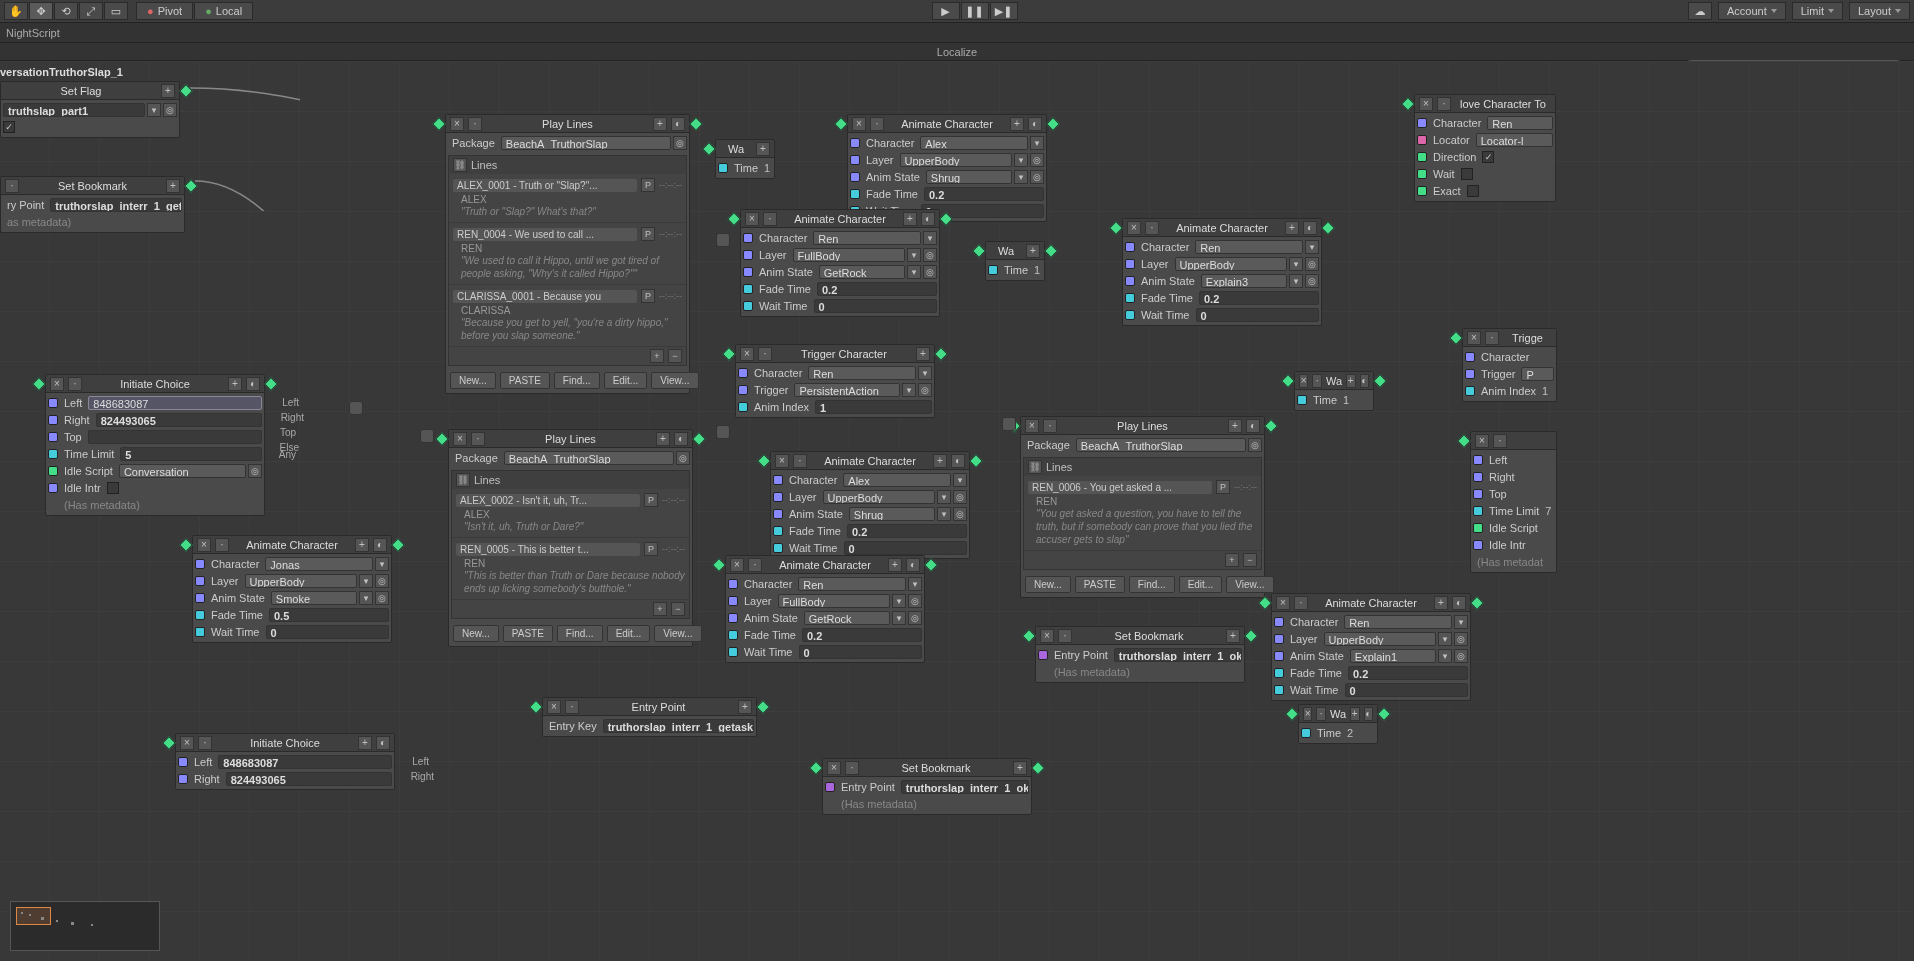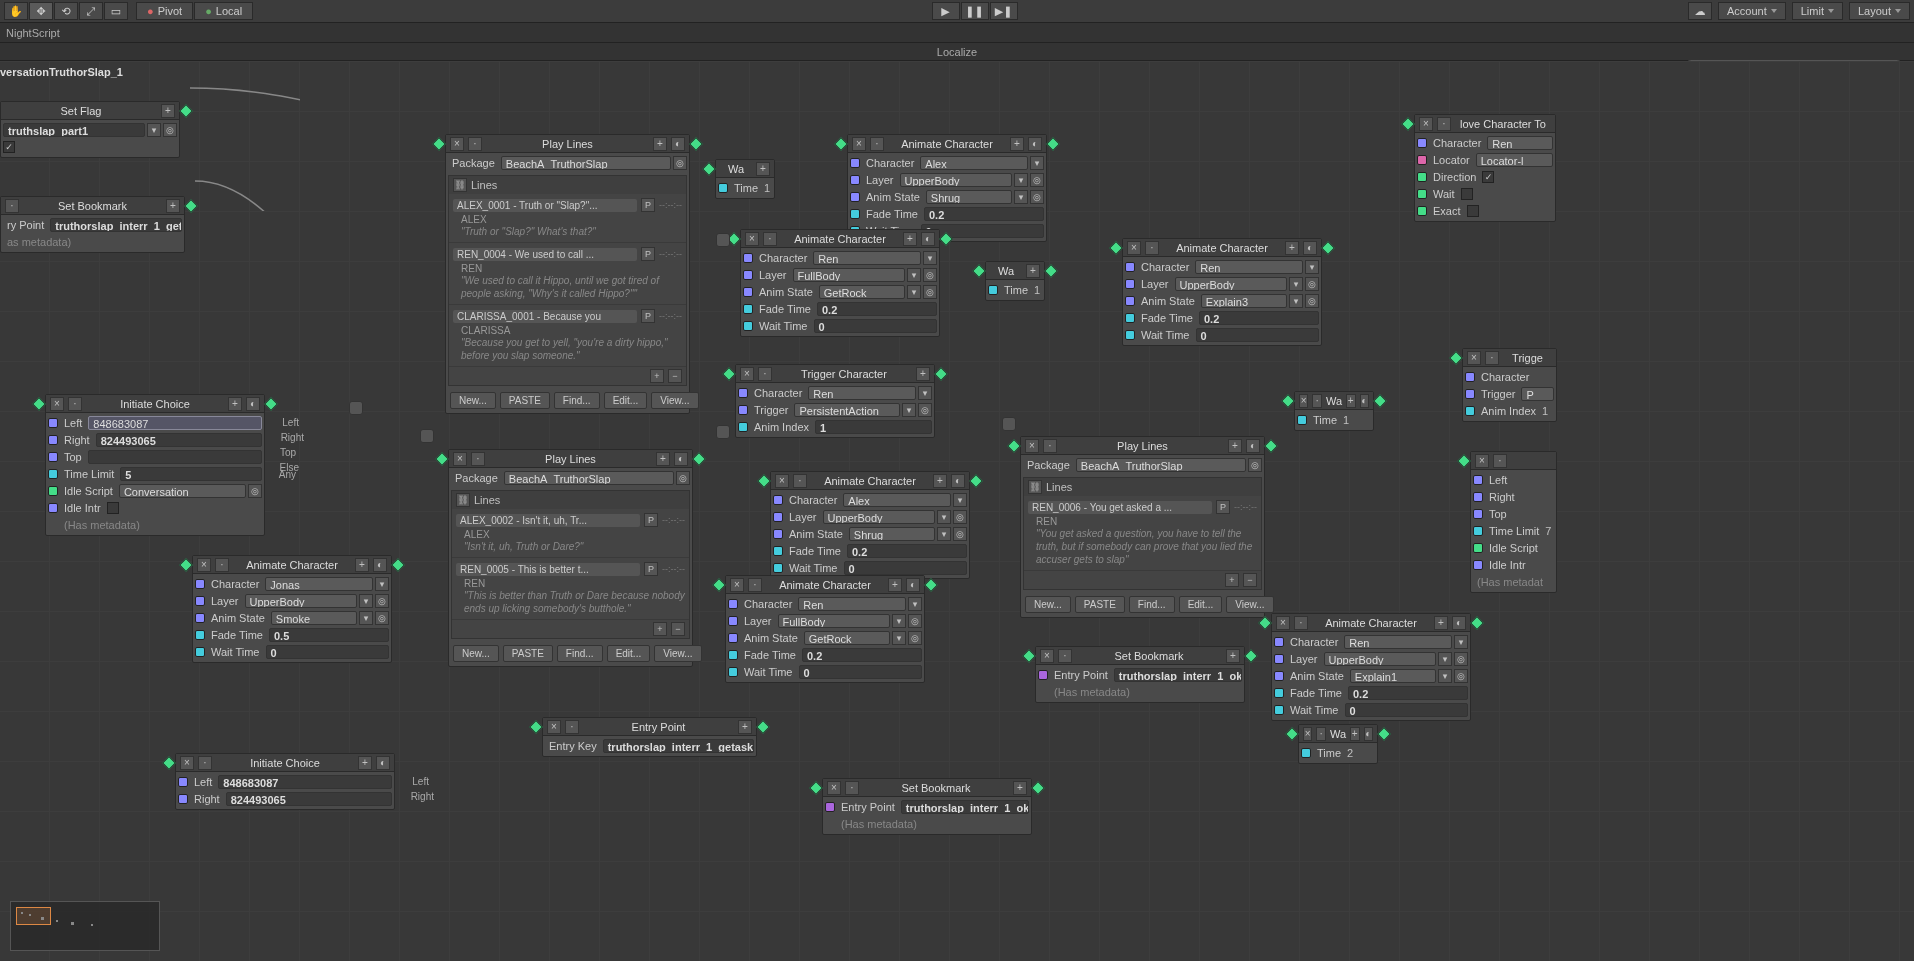--- a/index.html
+++ b/index.html
@@ -22,21 +22,21 @@
 .sub-header { height: 20px; background: #333; border-bottom: 1px solid #222; display: flex; align-items: center; padding: 0 6px; color: #aaa; }
 .sub-header2 { height: 18px; background: #333; border-bottom: 1px solid #222; display: flex; align-items: center; justify-content: center; color: #aaa; position: relative; }
 .search-area { position: absolute; right: 10px; display: flex; align-items: center; gap: 6px; margin-top: 32px; }
 .search-input { width: 220px; height: 15px; background: #555; border: none; color: #ccc; border-radius: 8px; padding: 0 6px; }
 
 
 .canvas { position: absolute; top: 61px; left: 0; right: 0; bottom: 0; background: #383838; }
 .canvas::before { content: ''; position: absolute; inset: 0; background-image: repeating-linear-gradient(0deg, transparent, transparent 49px, #3d3d3d 49px, #3d3d3d 50px), repeating-linear-gradient(90deg, transparent, transparent 49px, #3d3d3d 49px, #3d3d3d 50px); }
 
 
-.node { position: absolute; background: #4a4a4a; border: 1px solid #2a2a2a; border-radius: 2px; display: flex; flex-direction: column; margin-top: 20px; }
+.node { position: absolute; background: #4a4a4a; border: 1px solid #2a2a2a; border-radius: 2px; display: flex; flex-direction: column; }
 .node-header { height: 18px; background: #3f3f3f; display: flex; align-items: center; padding: 0 4px; gap: 4px; border-bottom: 1px solid #2a2a2a; }
 .node-title { flex: 1; text-align: center; color: #ddd; font-size: 11px; }
 .node-ctrl { width: 14px; height: 14px; background: #555; border: 1px solid #333; display: flex; align-items: center; justify-content: center; font-size: 10px; cursor: pointer; }
 .node-body { padding: 2px; display: flex; flex-direction: column; gap: 1px; }
 .node-row { display: flex; align-items: center; gap: 2px; height: 16px; }
 .port { width: 10px; height: 10px; border-radius: 2px; border: 1px solid #222; flex-shrink: 0; }
 .port.blue { background: #8888ff; }
 .port.green { background: #44dd88; }
 .port.cyan { background: #44ccdd; }
 .port.pink { background: #dd66aa; }

